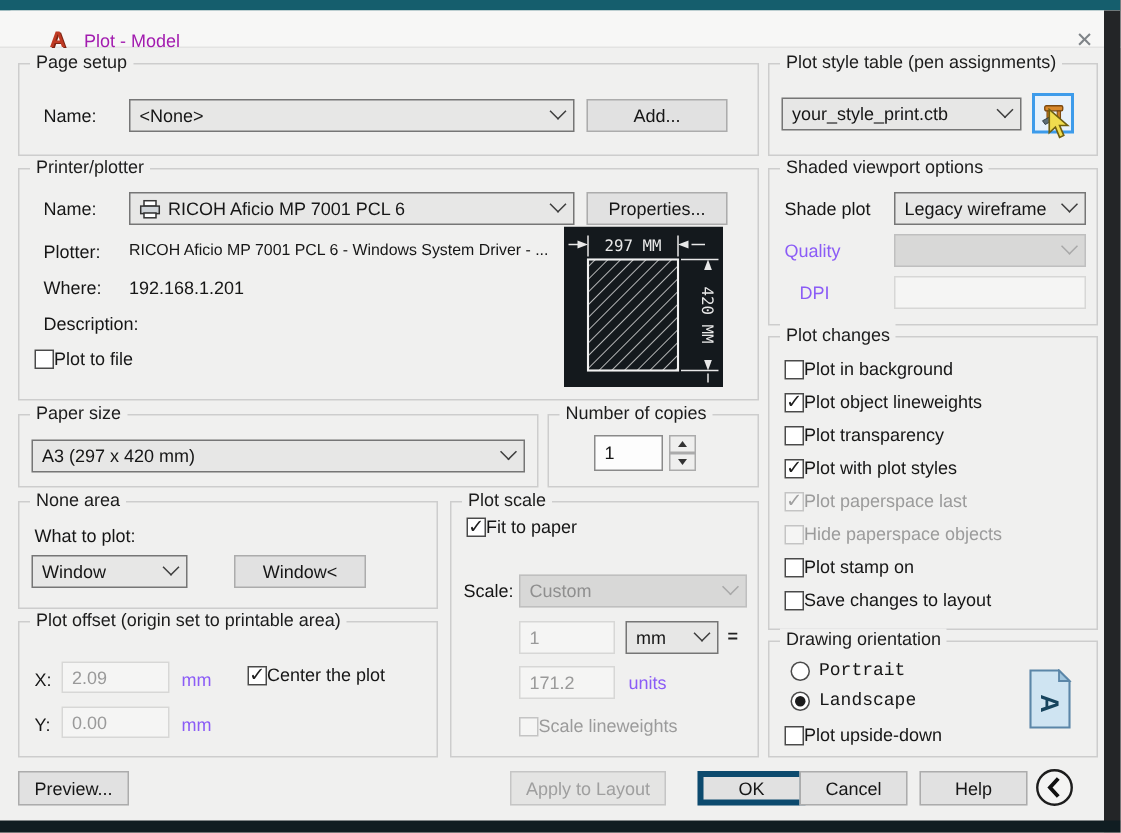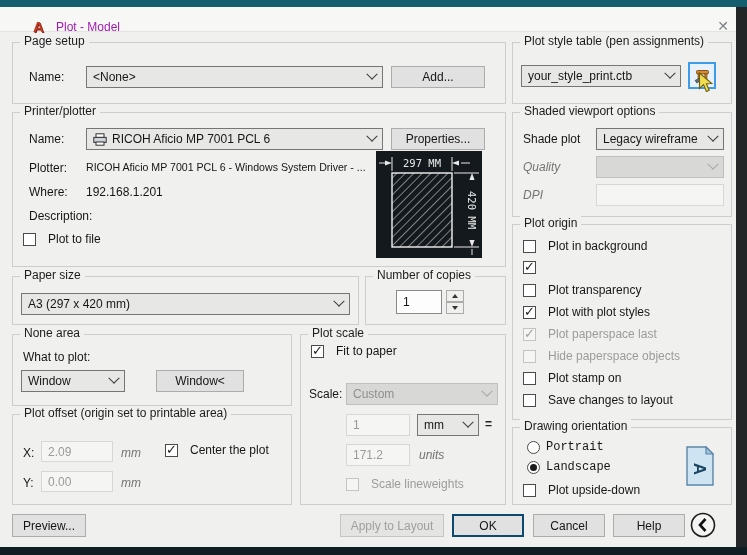--- a/index.html
+++ b/index.html
@@ -12,38 +12,38 @@
   .logo{position:absolute;left:33px;top:11px;font-weight:bold;font-size:15px;color:#bf3a23;text-shadow:1px 1px 0 #7e2413;}
   .wtitle{position:absolute;left:56px;top:13px;font-size:12px;color:#a21caf;}
   .closex{position:absolute;left:712px;top:10px;width:22px;height:18px;color:#7f8488;font-size:14px;
     display:flex;align-items:center;justify-content:center;}
   .edge-right{position:absolute;left:736px;top:7px;width:11px;height:548px;background:#232527;}
   .edge-bottom{position:absolute;left:0;top:547px;width:747px;height:8px;background:#101d22;}
   
   .group{position:absolute;border:1px solid #cdcdcd;}
   .legend{position:absolute;top:-9px;left:7px;background:#f0f0ef;padding:0 4px;white-space:nowrap;color:#1c1c1c;}
   .lab{position:absolute;white-space:nowrap;color:#161616;}
-  .lab.gray{color:#737373;font-style:italic;}
+  .lab.gray{color:#8b5cf6;}
   .val{position:absolute;white-space:nowrap;color:#161616;}
   
   .combo{position:absolute;background:#e7e7e6;border:1px solid #767676;display:flex;align-items:center;
     padding:0 6px;gap:5px;box-sizing:border-box;white-space:nowrap;overflow:hidden;}
   .combo .chev{margin-left:auto;flex:none;width:7px;height:7px;border-right:1.6px solid #3c3c3c;
     border-bottom:1.6px solid #3c3c3c;transform:rotate(45deg) translate(-2px,-2px);}
   .combo.disabled{background:#d8d8d7;border-color:#bfbfbf;color:#8f8f8f;}
   .combo.disabled .chev{border-color:#a8a8a8;}
   .field{position:absolute;background:#fcfcfc;border:1px solid #adadad;display:flex;align-items:center;
     padding:0 6px;box-sizing:border-box;}
   .field.disabled{background:#f5f5f4;border-color:#d7d7d6;color:#9a9a9a;}
   .btn{position:absolute;background:#e1e1e1;border:1px solid #acacac;display:flex;align-items:center;
     justify-content:center;box-sizing:border-box;white-space:nowrap;}
-  .btn.default{border:2px solid #0c4a6e;}
+  .btn.default{border:4px solid #0c4a6e;margin-left:13px;}
   .btn.disabled{color:#9f9f9f;border-color:#c5c5c5;background:#e4e4e3;}
   
-  .cbrow{position:absolute;display:flex;align-items:center;gap:12px;white-space:nowrap;}
+  .cbrow{position:absolute;display:flex;align-items:center;gap:0;white-space:nowrap;}
   .cb{width:13px;height:13px;background:#fff;border:1px solid #4a4a4a;position:relative;flex:none;box-sizing:border-box;}
   .cbrow.checked .cb::after{content:"\2713";position:absolute;left:0;top:-3px;font-size:13px;font-weight:bold;color:#1c1c1c;}
   .cbrow.disabled{color:#9b9b9b;}
   .cbrow.disabled .cb{border-color:#c4c4c4;background:#f5f5f4;}
   .cbrow.disabled.checked .cb::after{color:#a0a0a0;}
   .radiorow{position:absolute;display:flex;align-items:center;gap:6px;white-space:nowrap;font-family:Liberation Mono, monospace;}
   .radio{width:13px;height:13px;border-radius:50%;border:1px solid #4a4a4a;background:#fff;position:relative;flex:none;box-sizing:border-box;}
   .radiorow.selected .radio::after{content:"";position:absolute;left:2px;top:2px;width:7px;height:7px;border-radius:50%;background:#1c1c1c;}
   
   .spin{position:absolute;display:flex;box-sizing:border-box;}
@@ -225,32 +225,33 @@
     <span class="legend">Shaded viewport options</span>
     <span class="lab" style="left:10px;top:19px">Shade plot</span>
     <div class="combo" style="left:83px;top:15px;width:128px;height:22px">
       <span>Legacy wireframe</span>
       <span class="chev"></span>
     </div>
     <span class="lab gray" style="left:10px;top:47px">Quality</span>
     <div class="combo disabled" style="left:83px;top:43px;width:128px;height:22px">
       <span class="chev"></span>
     </div>
-    <span class="lab gray" style="left:10px;top:75px">DPI</span>
+    <span class="lab gray" style="left:20px;top:75px">DPI</span>
     <div class="field disabled" style="left:83px;top:71px;width:128px;height:22px"></div>
   </div>
 
   <div class="group" style="left:512px;top:224px;width:218px;height:194px">
-    <span class="legend">Plot origin</span>
+    <span class="legend">Plot changes</span>
     <div class="cbrow" style="left:10px;top:14px">
       <span class="cb"></span>
         <span>Plot in background</span>
       </div>
     <div class="cbrow checked" style="left:10px;top:36px">
       <span class="cb"></span>
+        <span>Plot object lineweights</span>
       </div>
     <div class="cbrow" style="left:10px;top:58px">
       <span class="cb"></span>
         <span>Plot transparency</span>
       </div>
     <div class="cbrow checked" style="left:10px;top:80px">
       <span class="cb"></span>
         <span>Plot with plot styles</span>
       </div>
     <div class="cbrow disabled" style="left:10px;top:124px">

